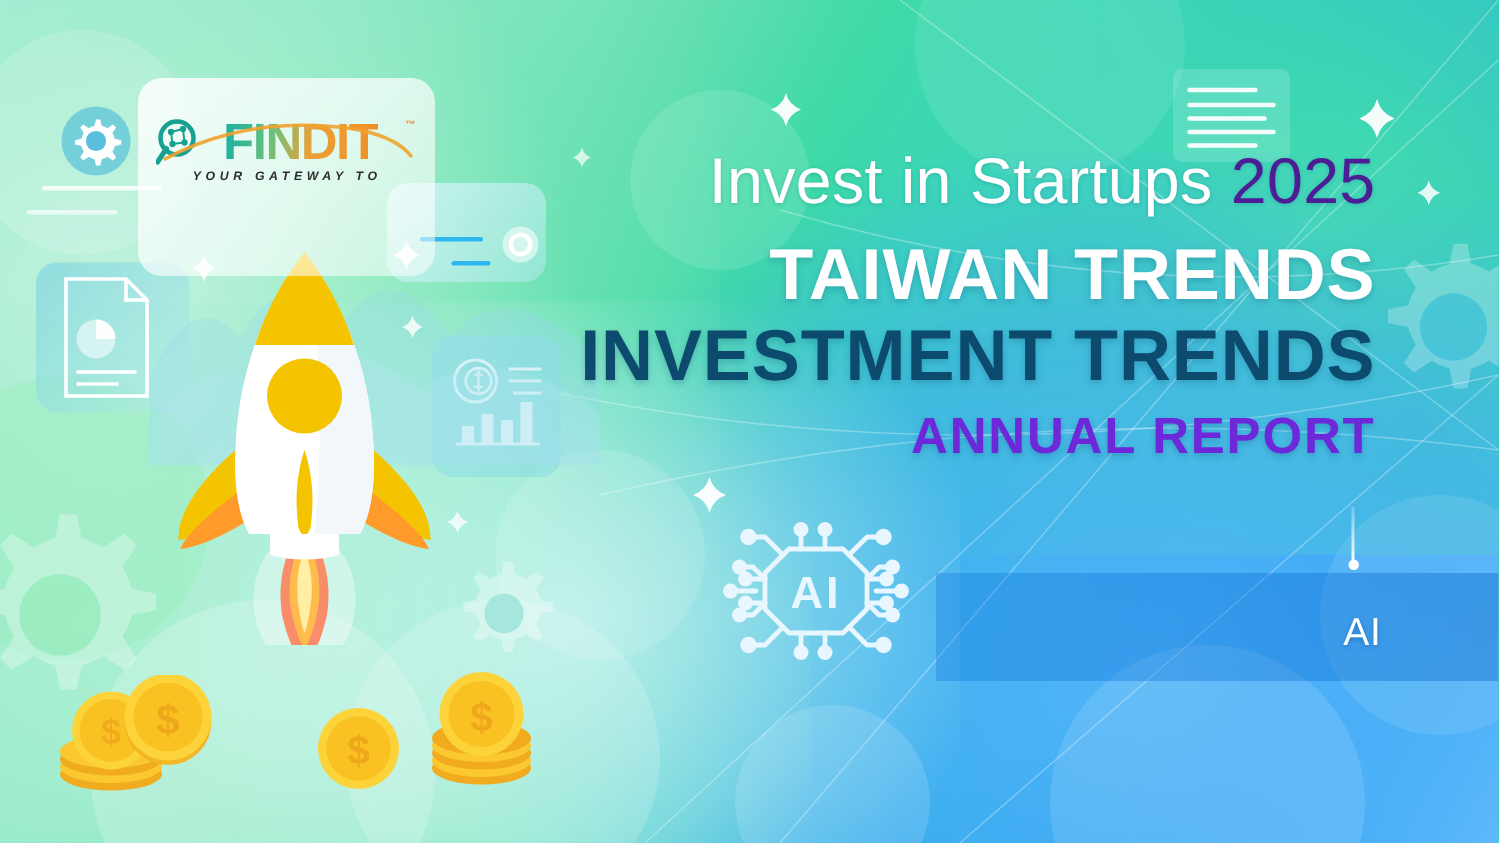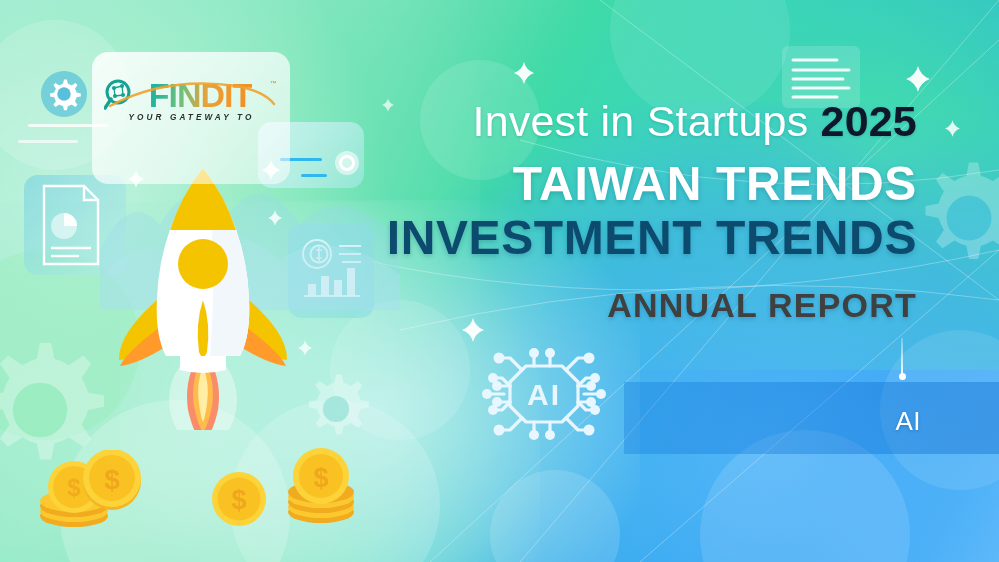--- a/index.html
+++ b/index.html
@@ -103,32 +103,32 @@
   .logo-tag2{
     font-size:13px;letter-spacing:.4px;color:#1c1c1c;font-weight:bold;margin-top:2px;
   }
 
   
   #headline{position:absolute;right:82px;top:100px;width:556px;text-align:right;}
   .h-line1{
     font-size:43px;font-weight:300;color:#ffffff;letter-spacing:.2px;line-height:1.0;
     text-shadow:0 1px 3px rgba(10,70,110,.22);
   }
-  .h-year{color:#0f172a;font-weight:700;}
+  .h-year{color:#4c1d95;font-weight:400;}
   .h-big{
     font-size:48px;font-weight:bold;color:#ffffff;letter-spacing:.6px;line-height:1.12;
     margin-top:14px;text-shadow:0 2px 5px rgba(10,70,110,.26);
   }
   .h-big2{
     font-size:48px;font-weight:bold;color:#0c4a6e;letter-spacing:.6px;line-height:1.12;
     text-shadow:0 2px 5px rgba(10,70,110,.26);
   }
   .h-sub{
-    font-size:34px;font-weight:bold;color:#404040;letter-spacing:1.2px;line-height:1.2;
-    margin-top:20px;text-shadow:0 2px 4px rgba(10,70,110,.26);
+    font-size:34px;font-weight:bold;color:#6d28d9;letter-spacing:1.2px;line-height:1.2;
+    margin-top:6px;text-shadow:0 2px 4px rgba(10,70,110,.26);
   }
 
   
   #ai-strip{
     position:absolute;left:624px;top:382px;width:375px;height:72px;
     background:linear-gradient(90deg, rgba(7,112,220,.30), rgba(9,104,205,.40));
   }
   #ai-strip-label{
     position:absolute;right:78px;top:406px;
     font-size:26px;color:#ffffff;font-weight:400;letter-spacing:.5px;

